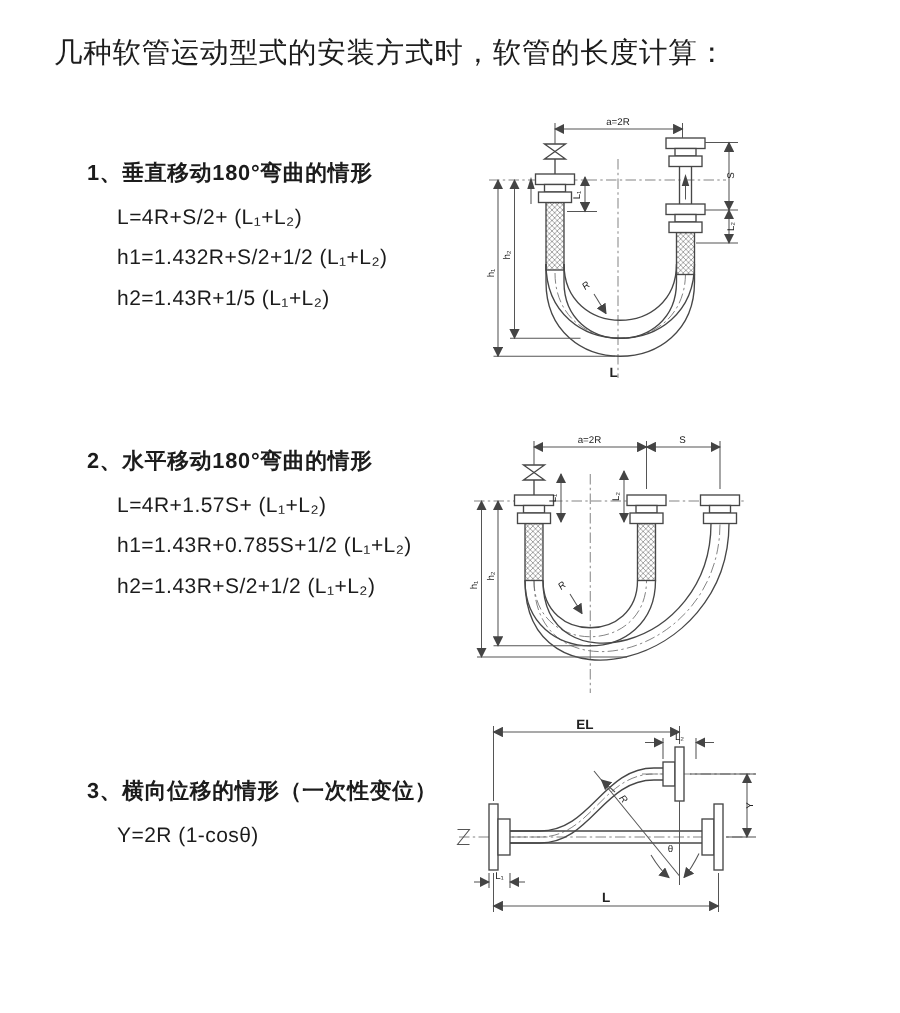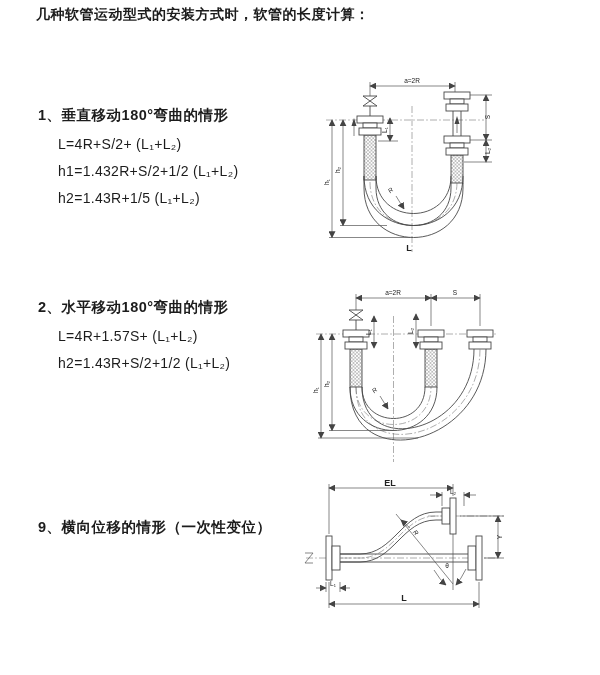--- a/index.html
+++ b/index.html
@@ -2,23 +2,23 @@
 <html><head>
 <meta charset="utf-8">
 <style>
   html,body{margin:0;padding:0;}
   body{
     width:600px;height:675px;position:relative;background:#ffffff;
     font-family:"Liberation Sans","DejaVu Sans",sans-serif;color:#1c1c1c;
     overflow:hidden;
   }
   .page-title{
-    position:absolute;left:36px;top:6px;font-size:14px;font-weight:700;letter-spacing:.5px;
+    position:absolute;left:36px;top:22px;font-size:19px;font-weight:400;letter-spacing:.5px;
   }
-  .section{position:absolute;left:38px;}
+  .section{position:absolute;left:58px;}
   .sec1{top:106px;}
   .sec2{top:298px;}
   .sec3{top:518px;}
   .sec-heading{font-size:14.5px;font-weight:700;letter-spacing:.5px;margin:0 0 4px 0;}
   .formula{font-size:14px;font-weight:400;margin:11px 0 0 20px;letter-spacing:.3px;white-space:nowrap;}
   .diagram{position:absolute;}
   .d1{left:312px;top:70px;}
   .d2{left:308px;top:286px;}
   .d3{left:298px;top:476px;}
   svg{display:block;}
@@ -49,25 +49,27 @@
 <div class="section sec1">
   <div class="sec-heading">1、垂直移动180°弯曲的情形</div>
   <div class="formula">L=4R+S/2+ (L₁+L₂)</div>
   <div class="formula">h1=1.432R+S/2+1/2 (L₁+L₂)</div>
   <div class="formula">h2=1.43R+1/5 (L₁+L₂)</div>
 </div>
 
 <div class="section sec2">
   <div class="sec-heading">2、水平移动180°弯曲的情形</div>
   <div class="formula">L=4R+1.57S+ (L₁+L₂)</div>
+  <div class="formula">h1=1.43R+0.785S+1/2 (L₁+L₂)</div>
   <div class="formula">h2=1.43R+S/2+1/2 (L₁+L₂)</div>
 </div>
 
 <div class="section sec3">
-  <div class="sec-heading">9、横向位移的情形（一次性变位）</div>
+  <div class="sec-heading">3、横向位移的情形（一次性变位）</div>
+  <div class="formula">Y=2R (1-cosθ)</div>
 </div>
 
 <div class="diagram d1">
 <svg width="278" height="192" viewBox="0 0 278 192">
 
   <g>
     <line class="cl" x1="14" y1="50" x2="172" y2="50"></line>
     <line class="cl" x1="100" y1="36" x2="100" y2="182"></line>
     <path class="cl" d="M58,112 C58,170 145,170 145,112"></path>
   </g>

